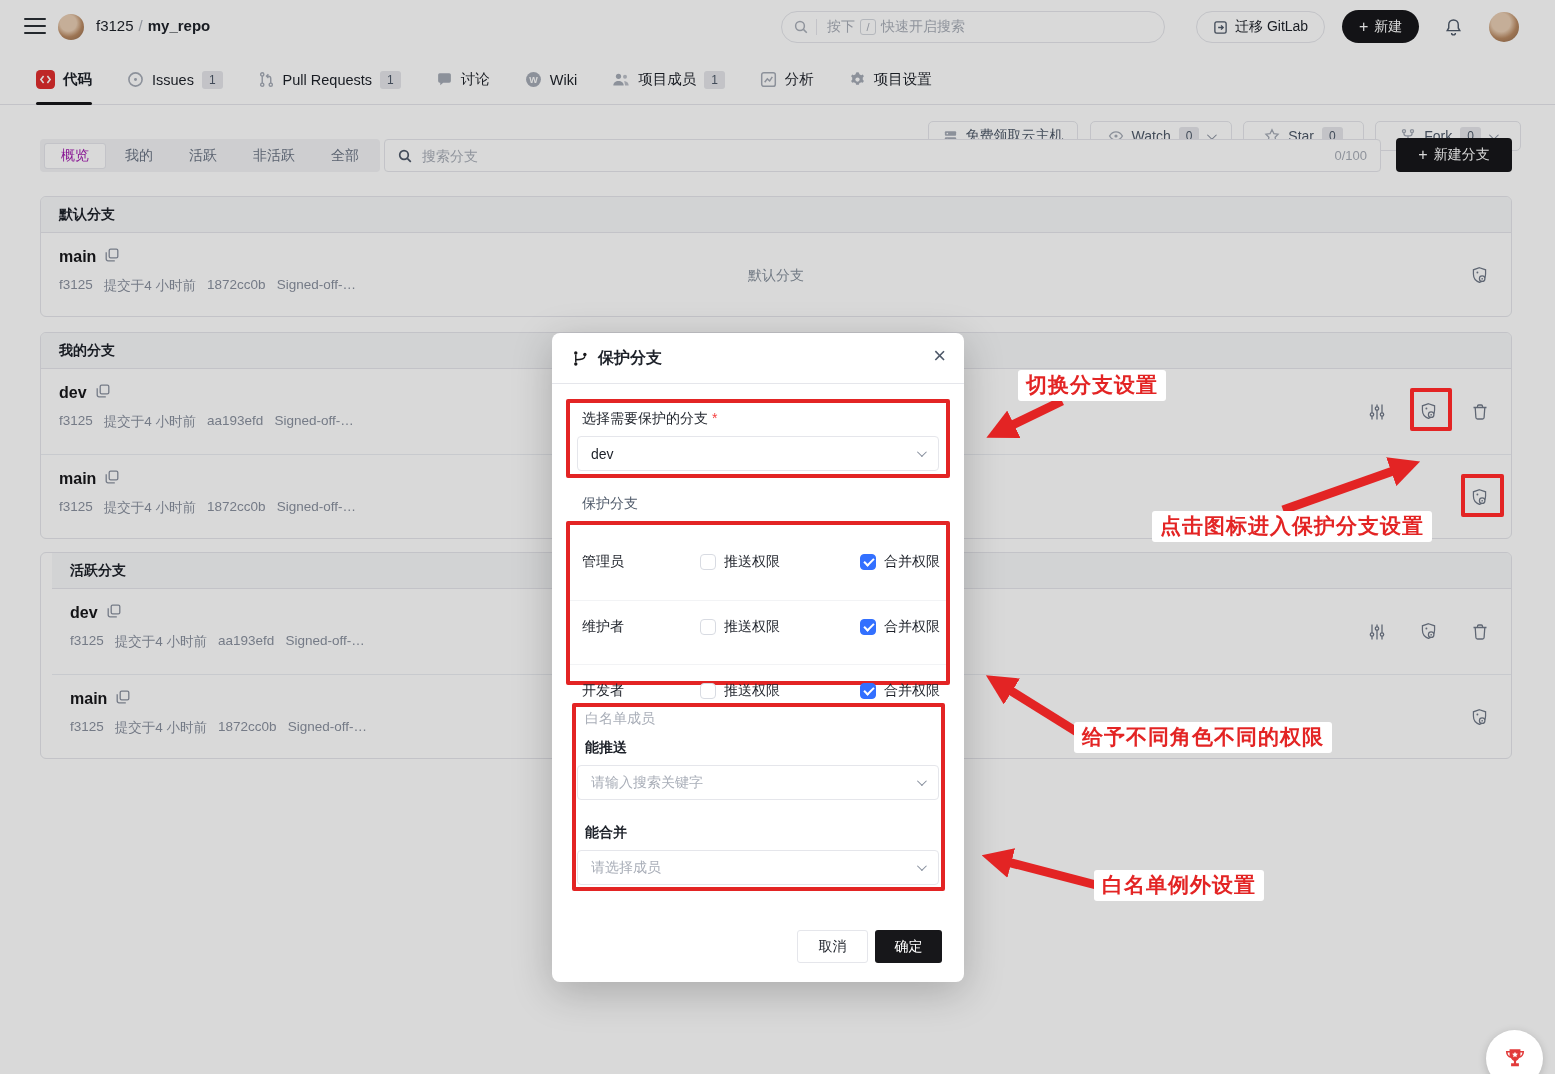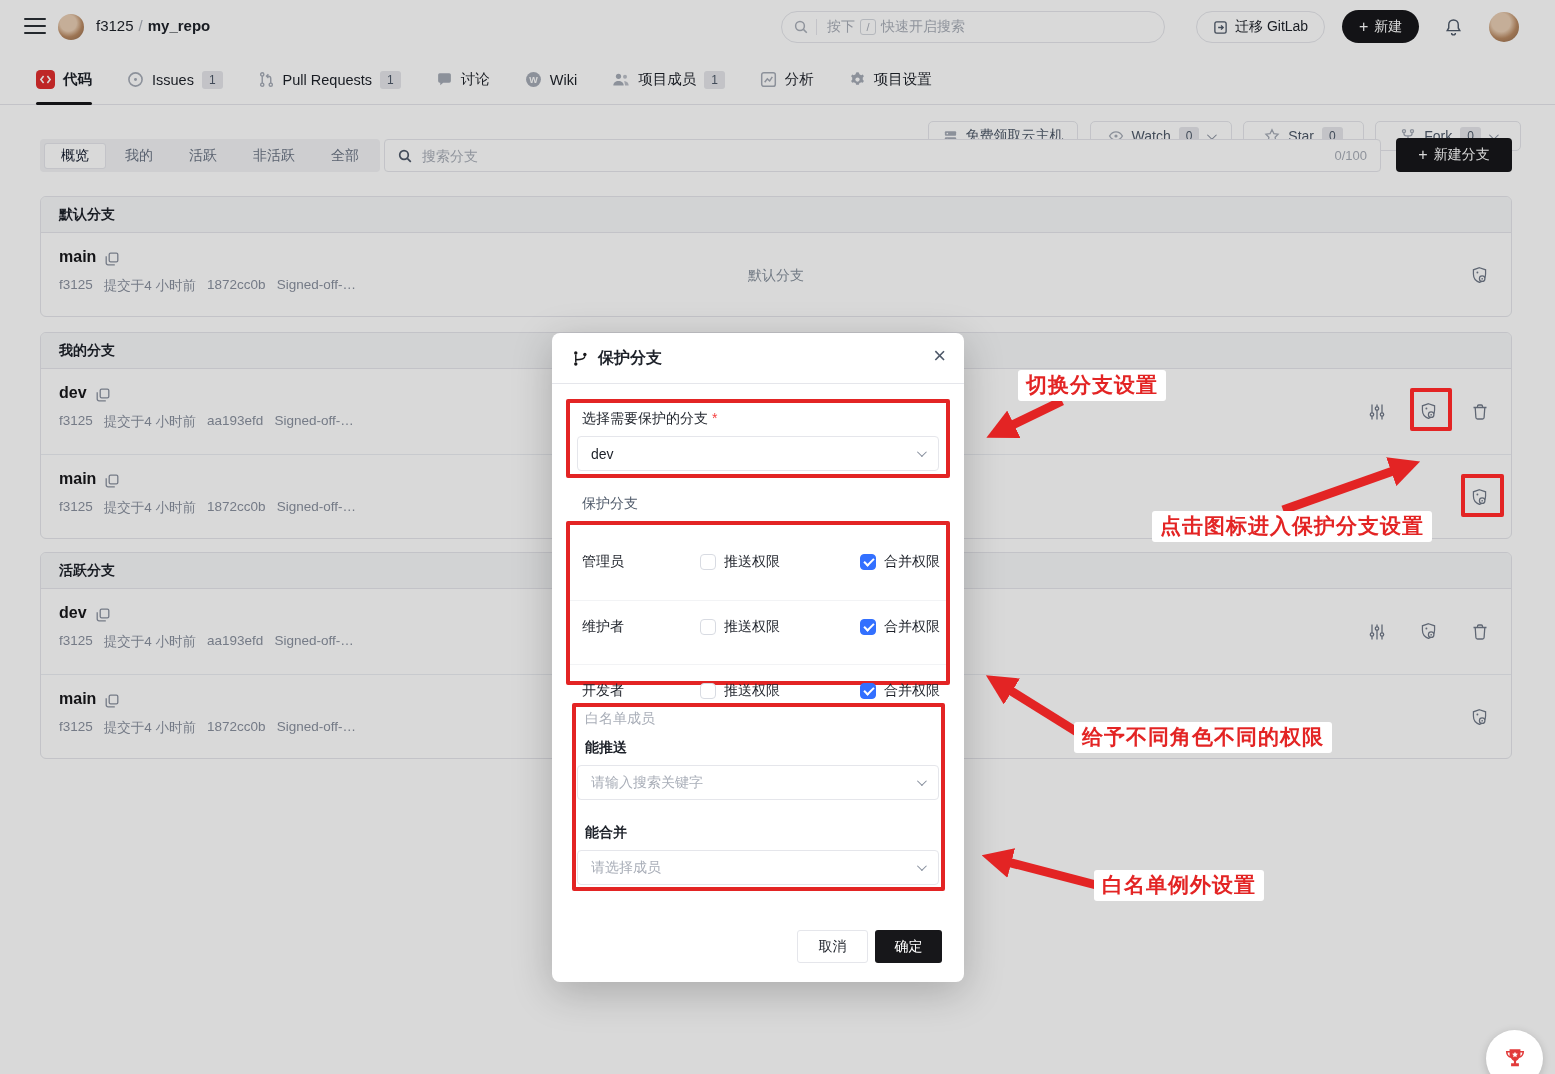--- a/index.html
+++ b/index.html
@@ -40,38 +40,38 @@
   .tbadge{background:#e5e6ea;color:#4e5969;border-radius:3px;font-size:12px;padding:1px 7px;line-height:16px;}
   .navact{position:absolute;top:67px;height:30px;border:1px solid #e5e6eb;border-radius:5px;background:#fff;
           display:flex;align-items:center;justify-content:center;gap:8px;color:#4e5969;cursor:pointer;font-size:14px;}
   .chev{width:7px;height:7px;border-right:1.6px solid #868e9c;border-bottom:1.6px solid #868e9c;
         transform:rotate(45deg) translateY(-2px);display:inline-block;}
 
   
   .seg{position:absolute;left:40px;top:139px;height:33px;background:#f2f3f5;border-radius:4px;
        display:flex;align-items:center;padding:0 4px;gap:2px;}
   .segitem{padding:4px 17px;border-radius:3px;color:#6b7484;cursor:pointer;}
-  .segitem.active{background:#fff;border:1px solid #e5e6eb;color:#0f172a;padding:3px 16px;}
+  .segitem.active{background:#fff;border:1px solid #e5e6eb;color:#a21caf;padding:3px 16px;}
   .bsearch{position:absolute;left:384px;top:139px;width:997px;height:33px;border:1px solid #e5e6eb;border-radius:4px;
            background:#fff;display:flex;align-items:center;padding:0 13px;gap:8px;}
   .bsearch input{flex:1;border:none;outline:none;font-size:14px;color:#737373;background:transparent;
                  font-family:inherit;}
   .bsearch input::placeholder{color:#a9aeb8;}
   .counter{color:#a9aeb8;font-size:13px;}
   .newbranch{position:absolute;left:1396px;top:138px;width:116px;height:34px;background:#17171a;color:#fff;
              border-radius:4px;display:flex;align-items:center;justify-content:center;gap:6px;cursor:pointer;}
 
   
   .card{position:absolute;left:40px;width:1472px;background:#fff;border:1px solid #e5e6eb;border-radius:6px;overflow:hidden;}
   .card-h{height:36px;background:#f7f8fa;border-bottom:1px solid #e5e6eb;display:flex;align-items:center;
           padding:0 18px;font-weight:700;font-size:14px;}
   .row{position:relative;height:85px;}
   .row + .row{border-top:1px solid #eceef2;}
   .bname{font-size:16px;font-weight:700;color:#17171a;cursor:pointer;}
-  .nline{position:absolute;left:18px;top:15px;display:flex;align-items:flex-end;gap:9px;}
+  .nline{position:absolute;left:18px;top:15px;display:flex;align-items:flex-start;gap:9px;}
   .meta{position:absolute;left:18px;top:44px;font-size:13.5px;color:#8a919f;display:flex;gap:11px;}
   .ctag{position:absolute;left:50%;top:50%;transform:translate(-50%,-50%);color:#86909c;}
   .ricons{position:absolute;right:22px;top:0;height:100%;display:flex;align-items:center;gap:33px;color:#717a89;}
   .ricons .ic{color:#717a89;cursor:pointer;}
 
   
   .overlay{position:absolute;inset:0;background:rgba(0,0,0,0.15);z-index:10;}
   .modal{position:absolute;left:552px;top:333px;width:412px;height:649px;background:#fff;border-radius:8px;
          z-index:20;box-shadow:0 10px 40px rgba(0,0,0,.22);}
   .m-h{position:relative;height:51px;border-bottom:1px solid #e5e6eb;display:flex;align-items:center;padding:0 20px;gap:9px;}
@@ -406,21 +406,21 @@
               <path d="M10 1.8 16.4 4v4.4c0 4.6-2.7 7.5-6.4 8.9-3.7-1.4-6.4-4.3-6.4-8.9V4z"></path>
               <circle cx="7.8" cy="6.8" r="1" fill="currentColor" stroke="none"></circle>
               <circle cx="12.8" cy="13.4" r="2.9" fill="#fff"></circle>
               <circle cx="12.8" cy="13.4" r=".9" fill="currentColor" stroke="none"></circle>
             </svg>
         </span>
       </div>
     </div>
   </div>
 
-  <div class="card" style="top:552px;height:207px;">
+  <div class="card" style="top:552px;height:207px;padding-left:11px;">
     <div class="card-h">活跃分支</div>
     <div class="row">
       <div class="nline">
         <span class="bname">dev</span>
         <span class="ic">
           <svg width="14" height="14" viewBox="0 0 14 14" fill="none" stroke="#8a919f" stroke-width="1.3">
               <rect x="4.2" y="1.2" width="8.6" height="8.6" rx="1.4"></rect>
               <path d="M9.8 12.8H3A1.8 1.8 0 0 1 1.2 11V4.2"></path>
             </svg>
         </span>

